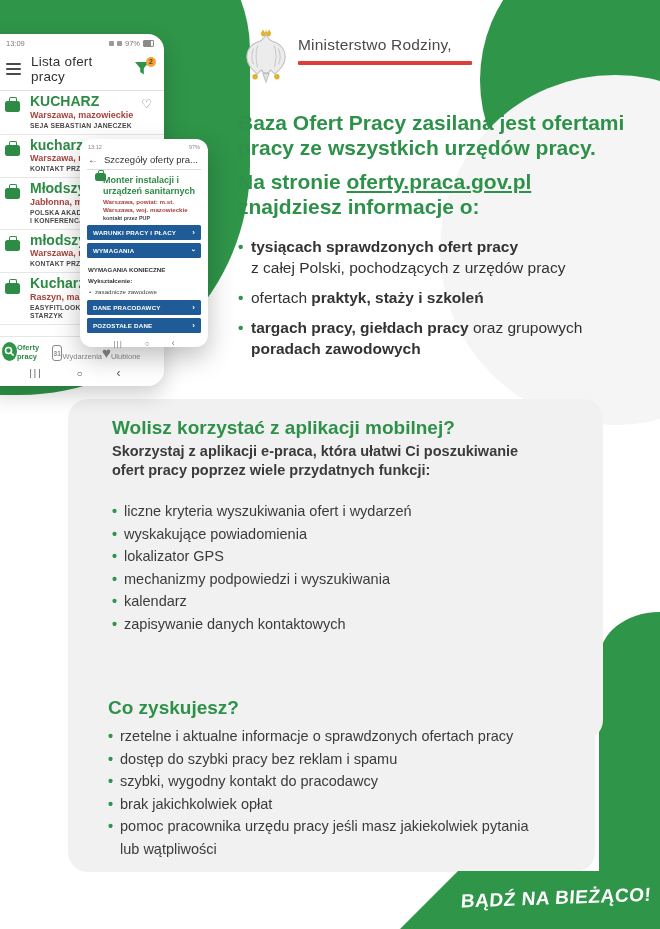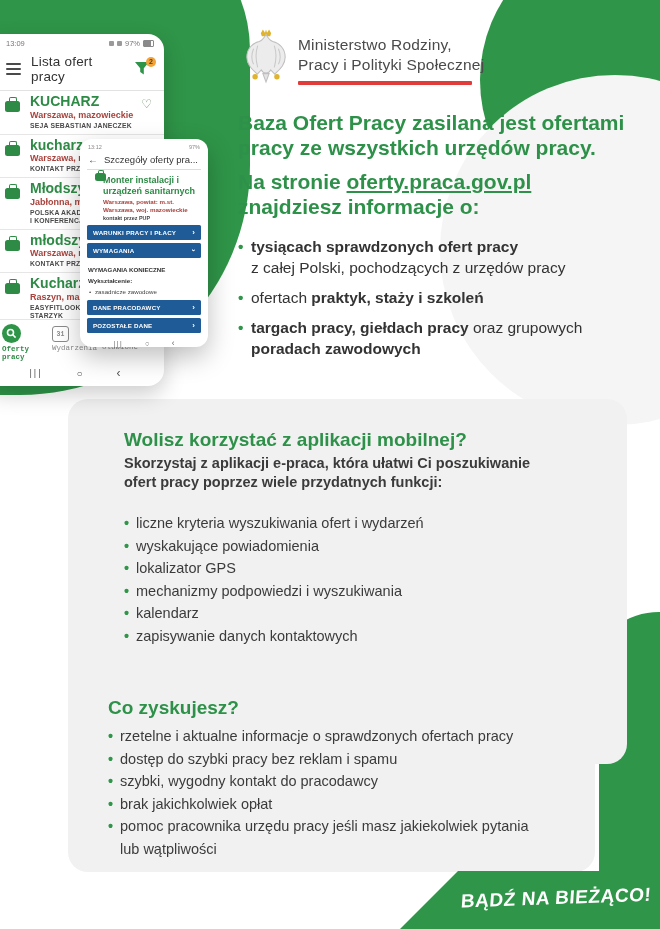--- a/index.html
+++ b/index.html
@@ -25,21 +25,21 @@
   .intro h1{margin:0;font-size:21px;line-height:25px;color:#2e9149;font-weight:bold;}
   .intro h2{margin:9px 0 0 0;font-size:21px;line-height:25px;color:#2e9149;font-weight:bold;white-space:pre-line;}
   .intro h2 .lnk{text-decoration:underline;color:#2e9149;cursor:pointer;}
   .intro ul{list-style:none;margin:17px 0 0 0;padding:0;}
   .intro li{position:relative;padding-left:13px;margin-bottom:9px;font-size:15.5px;line-height:21px;color:#333333;white-space:pre-line;}
   .intro li::before{content:"•";position:absolute;left:0;top:0;color:#2f9548;font-weight:bold;}
   .b{font-weight:bold;}
 
   
   .graybox{position:absolute;left:68px;background:#f0f1f0;border-radius:20px;z-index:2;}
-  .box1{top:399px;width:527px;height:333px;padding:16px;}
+  .box1{top:399px;width:527px;height:333px;padding:4px;}
   .box2{top:683px;width:527px;height:189px;}
   .graybox .inner{padding:13px 45px 0 40px;}
   .graybox h3{margin:0;font-size:19px;line-height:24px;color:#2e9149;font-weight:bold;}
   .graybox .sub{margin-top:2px;font-size:14.5px;line-height:19px;color:#3b3b3b;font-weight:bold;}
   .graybox ul{list-style:none;margin:0;padding:0;}
   .box1 ul{margin-top:20px;}
   .box2 ul{margin-top:5px;}
   .graybox li{position:relative;padding-left:12px;font-size:14.5px;line-height:22.5px;color:#3b3b3b;}
   .graybox li::before{content:"•";position:absolute;left:0;color:#2f9548;font-weight:bold;}
 
@@ -63,21 +63,21 @@
   .job:last-child{border-bottom:none;}
   .brief{position:absolute;left:19px;top:10px;width:15px;height:11px;background:#2e8b46;border-radius:2.5px;}
   .brief::before{content:"";position:absolute;left:3.5px;top:-4px;width:6px;height:3px;border:1.5px solid #2e8b46;border-bottom:none;border-radius:2px 2px 0 0;}
   .brief2{width:11px;height:8px;left:8px;top:3px;}
   .brief2::before{left:2.5px;top:-3px;width:4px;height:2px;}
   .j-title{font-size:14px;line-height:13.5px;font-weight:bold;color:#2e8b46;white-space:pre-line;}
   .j-loc{font-size:9px;line-height:10px;font-weight:bold;color:#a8423c;margin-top:1px;}
   .j-emp{font-size:6.8px;line-height:8px;font-weight:bold;color:#4a4a4a;letter-spacing:.2px;margin-top:2px;white-space:pre-line;}
   .j-heart{position:absolute;right:12px;top:6px;font-size:12px;color:#6b8f6b;cursor:pointer;}
   .p1-tabs{display:flex;justify-content:space-between;padding:4px 12px 1px 16px;border-top:1px solid #e6e6e6;}
-  .tab{display:flex;flex-direction:column;align-items:flex-start;width:50px;cursor:pointer;font-family:Liberation Mono, monospace;}
+  .tab{display:flex;flex-direction:row;align-items:flex-end;width:50px;cursor:pointer;}
   .tab .lbl{font-size:7.5px;margin-top:2px;color:#8a8a8a;}
   .tab.active .lbl{color:#2e8b46;font-weight:bold;}
   .tab-search{width:19px;height:19px;background:#2e9548;border-radius:50%;display:flex;align-items:center;justify-content:center;}
   .cal{width:15px;height:14px;border:1.5px solid #8a8a8a;border-radius:3px;font-size:6.5px;font-weight:bold;color:#8a8a8a;
     display:flex;align-items:center;justify-content:center;margin-top:2px;}
   .tab-heart{font-size:15px;color:#8a8a8a;line-height:17px;}
   .andnav{display:flex;justify-content:center;gap:34px;align-items:center;padding:4px 0 6px 0;color:#555;}
   .nv-recents{font-size:9px;letter-spacing:2px;cursor:pointer;}
   .nv-home{font-size:10px;cursor:pointer;}
   .nv-back{font-size:12px;cursor:pointer;}
@@ -123,21 +123,20 @@
         <path d="M17 5 L19 1.5 L21 4.5 L22 1.5 L23 4.5 L25 1.5 L27 5 L26 8 L18 8 Z" fill="#e0b32c"></path>
         <path d="M22 6 C20 10 18 12 15.5 13 C9 14.5 3.5 20 3.5 28 C3.5 36 9.5 40.5 13.5 44.5 L17.5 40.5 C19.5 44.5 24.5 44.5 26.5 40.5 L30.5 44.5 C34.5 40.5 40.5 36 40.5 28 C40.5 20 35 14.5 28.5 13 C26 12 24 10 22 6 Z" fill="#ececec" stroke="#bfbfbf" stroke-width="1"></path>
         <path d="M10 20 C8 25 8 31 10 35 M34 20 C36 25 36 31 34 35 M14 17 C12 23 12 31 14 38 M30 17 C32 23 32 31 30 38" stroke="#c9c9c9" stroke-width="1" fill="none"></path>
         <path d="M19 44 L22 52 L25 44 Z" fill="#e3e3e3" stroke="#bfbfbf" stroke-width="1"></path>
         <circle cx="11.5" cy="47" r="2.6" fill="#e0b32c"></circle>
         <circle cx="32.5" cy="47" r="2.6" fill="#e0b32c"></circle>
       </svg>
     </span>
     <div class="txt">
       <div class="nm">Ministerstwo Rodziny,</div>
-      <div class="nm">Pracy i Polityki Społecznej</div>
       <div class="red-line"></div>
     </div>
   </div>
 
   <div class="intro">
     <h1>Baza Ofert Pracy zasilana jest ofertami pracy ze wszystkich urzędów pracy.</h1>
     <h2><span>Na stronie </span><span class="lnk">oferty.praca.gov.pl</span><span>
 znajdziesz informacje o:</span></h2>
     <ul>
         <li><span class="b">tysiącach sprawdzonych ofert pracy</span><span>

